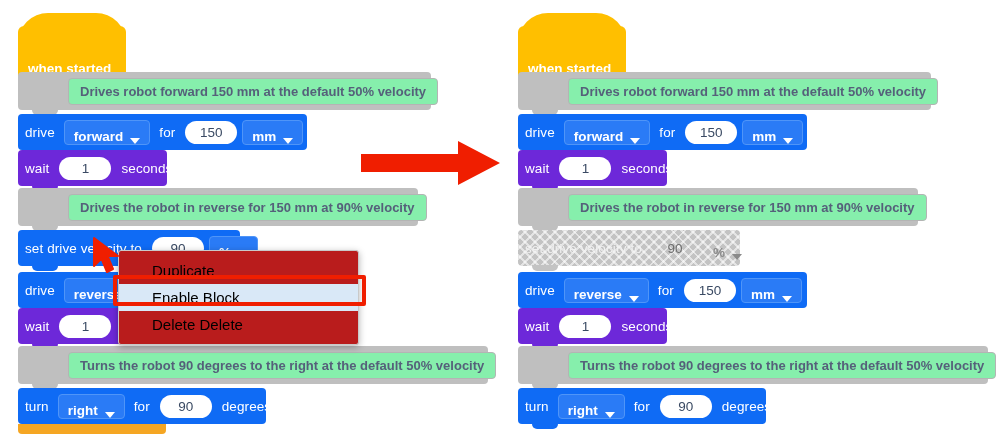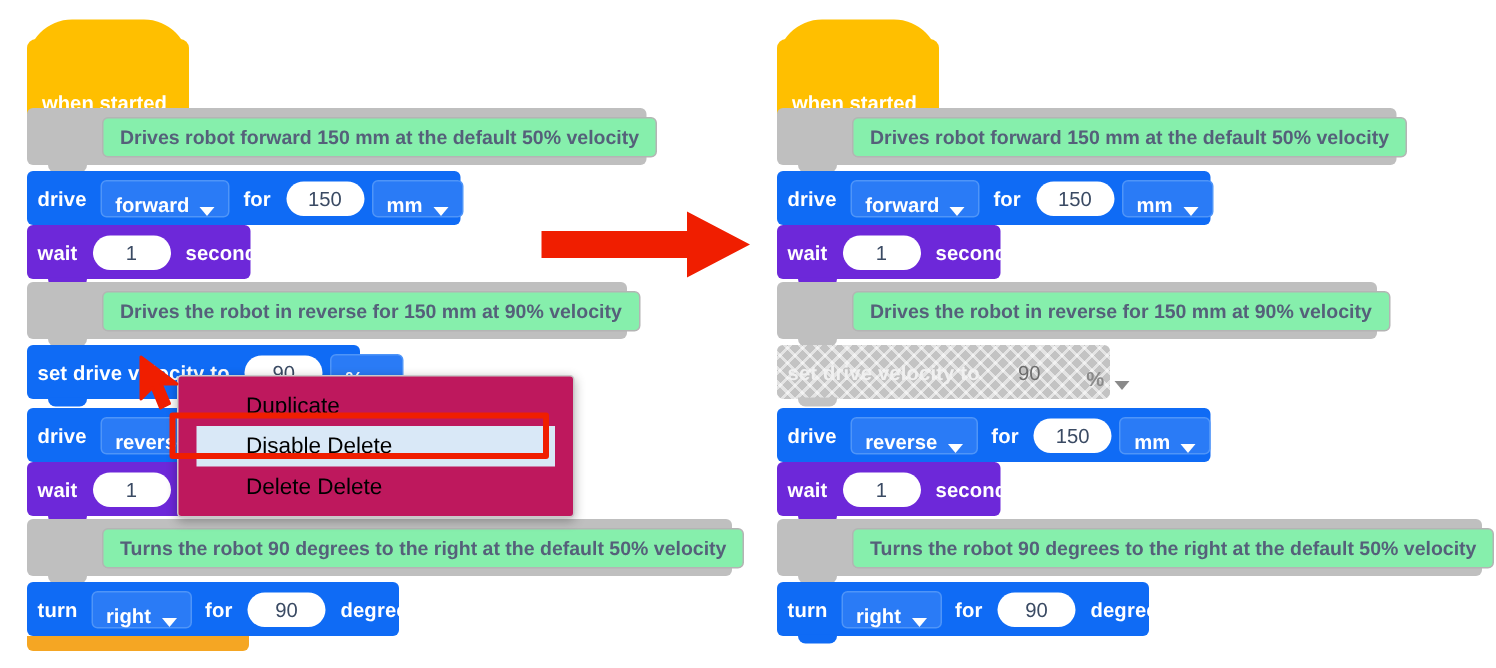--- a/index.html
+++ b/index.html
@@ -50,21 +50,21 @@
   .block::before { top: -5px; border-radius: 5px 5px 0 0; background: transparent; }
   .block::after  { bottom: -5px; }
 
   .blk-blue   { background: #0f6bf5; }
   .blk-orange { background: #6d28d9; }
   .blk-grey   { background: #bfbfbf; }
 
   .block .lbl {
     padding: 0 7px;
     color: #ffffff;
-    font-weight: bold;
+    font-weight: normal;
     letter-spacing: .1px;
   }
 
   
   .dd {
     display: inline-flex;
     align-items: flex-end;
     gap: 7px;
     height: 23px;
     padding: 0 9px;
@@ -191,25 +191,25 @@
 
   
   #arrow { position: absolute; left: 358px; top: 138px; }
 
   
   #context-menu {
     position: absolute;
     left: 118px;
     top: 250px;
     width: 239px;
-    background: #be185d;
+    background: #b91c1c;
     border: 1px solid #c9c9c9;
     border-radius: 3px;
     box-shadow: 0 2px 7px rgba(0,0,0,.30);
-    padding: 6px 12px;
+    padding: 6px 0;
     z-index: 40;
   }
   .menu-item {
     height: 27px;
     display: flex;
     align-items: center;
     padding-left: 33px;
     font-size: 15px;
     color: #000000;
     font-family: "Liberation Sans", sans-serif;
@@ -316,21 +316,21 @@
     <span class="lbl">for</span>
     <span class="num">90</span>
     <span class="lbl">degrees</span>
     <i class="play"></i>
   </div>
 
   <div style="position:absolute; left:18px; top:424px; width:148px; height:10px; background:#f5a623; border-radius:0 0 4px 4px;"></div>
 
   <div id="context-menu">
     <div class="menu-item">Duplicate</div>
-    <div class="menu-item selected">Disable Delete</div>
+    <div class="menu-item selected">Enable Block</div>
     <div class="menu-item">Delete Delete</div>
   </div>
   <div id="menu-highlight"></div>
 
   <svg id="cursor" width="30" height="42" viewBox="0 0 30 42">
     <path d="M2 2 L2 30 L9.5 22.5 L15 36 L21 33 L15.5 20 L26 20 Z" fill="#f01e00" stroke="#f01e00" stroke-width="2" stroke-linejoin="round"></path>
   </svg>
 </div>
 
 <svg id="arrow" width="145" height="50" viewBox="0 0 145 50">

